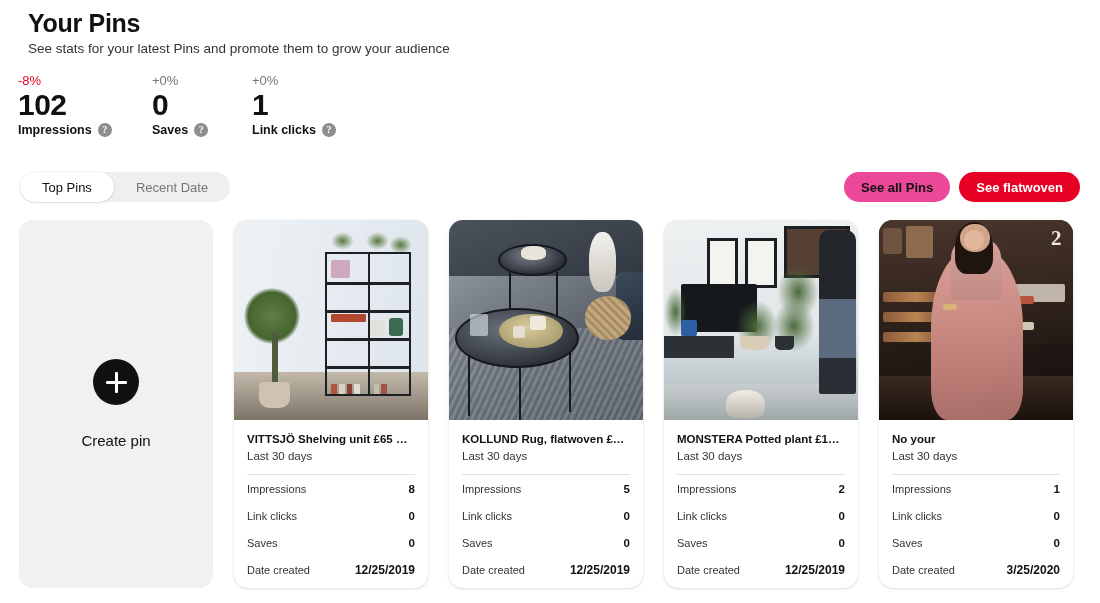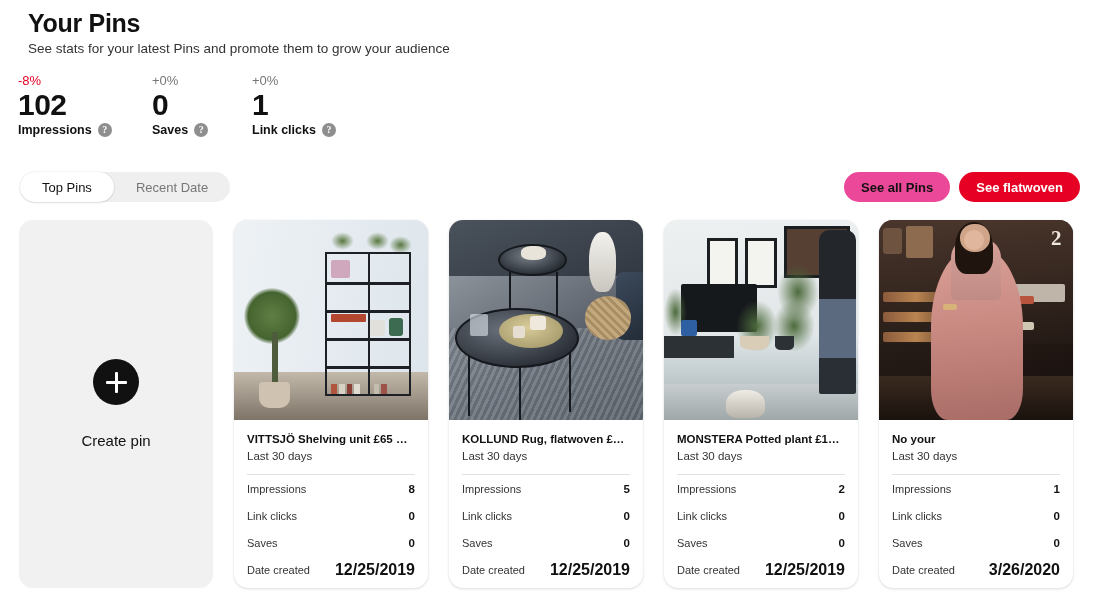--- a/index.html
+++ b/index.html
@@ -110,21 +110,21 @@
     line-height: 15px; white-space: nowrap; overflow: hidden; text-overflow: ellipsis;
   }
   .pin-period { font-size: 11.5px; color: #333333; line-height: 16px; margin-top: 1px; }
   .pin-divider { height: 1px; background: #e1e1e1; margin: 10px 0 0 0; }
   .metric {
     display: flex; justify-content: space-between; align-items: center;
     height: 27px; font-size: 11px;
   }
   .metric-label { color: #333333; }
   .metric-value { font-weight: bold; color: #111111; font-size: 11.5px; }
-  .metric.date .metric-value { font-size: 16px; }
+  .metric.date .metric-value { font-size: 12px; }
 
   
   .ph { position: absolute; }
 
   
   .img1 { background: linear-gradient(170deg,#e8edf1 0%,#dde4ea 45%,#cfd7de 100%); }
   .img1 .wall { left:0; top:0; width:100%; height:78%; background:linear-gradient(100deg,#eef2f5,#dde5ec); }
   .img1 .floor2 { left:0; bottom:0; width:100%; height:24%; background:linear-gradient(180deg,#c3b9ab,#7d7467); }
   .img1 .shelf { left:47%; top:16%; width:44%; height:72%; border:2.5px solid #1d2024; }
   .img1 .shelfline { left:47%; width:44%; height:2.5px; background:#1d2024; }
@@ -403,19 +403,19 @@
         <div class="metric">
           <span class="metric-label">Link clicks</span>
           <span class="metric-value">0</span>
         </div>
         <div class="metric">
           <span class="metric-label">Saves</span>
           <span class="metric-value">0</span>
         </div>
         <div class="metric date">
           <span class="metric-label">Date created</span>
-          <span class="metric-value">3/26/2020</span>
+          <span class="metric-value">3/25/2020</span>
         </div>
       </div>
     </div>
 
   </div>
 </div>
 
 </body></html>

